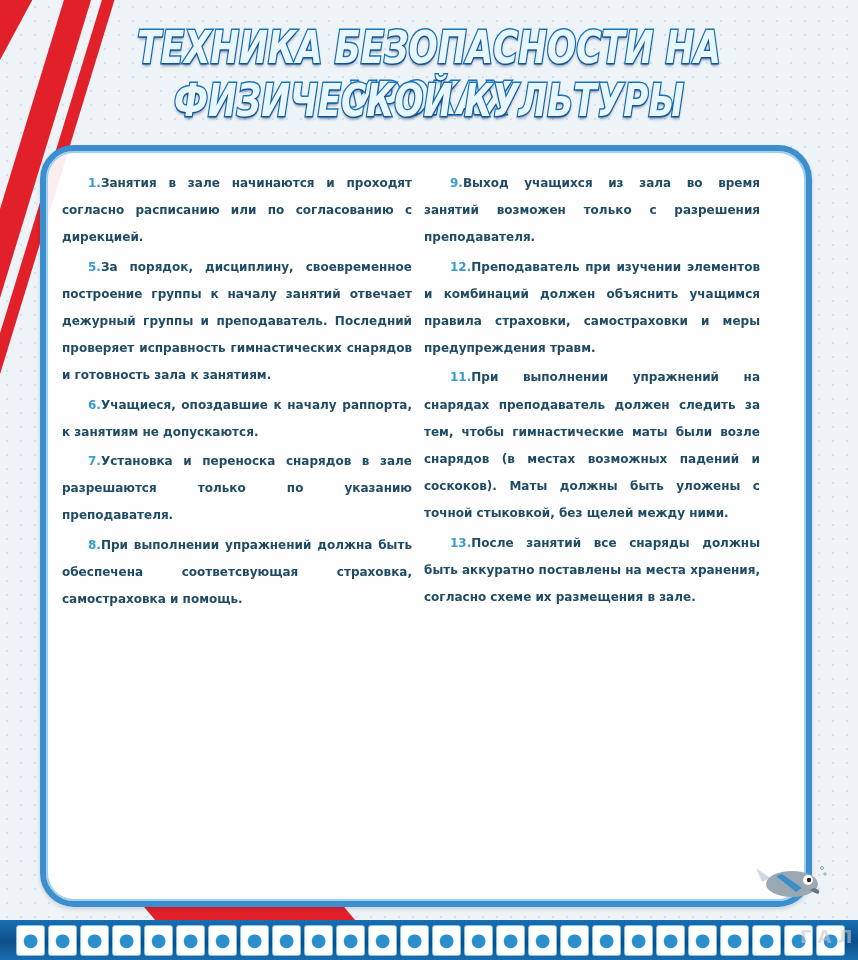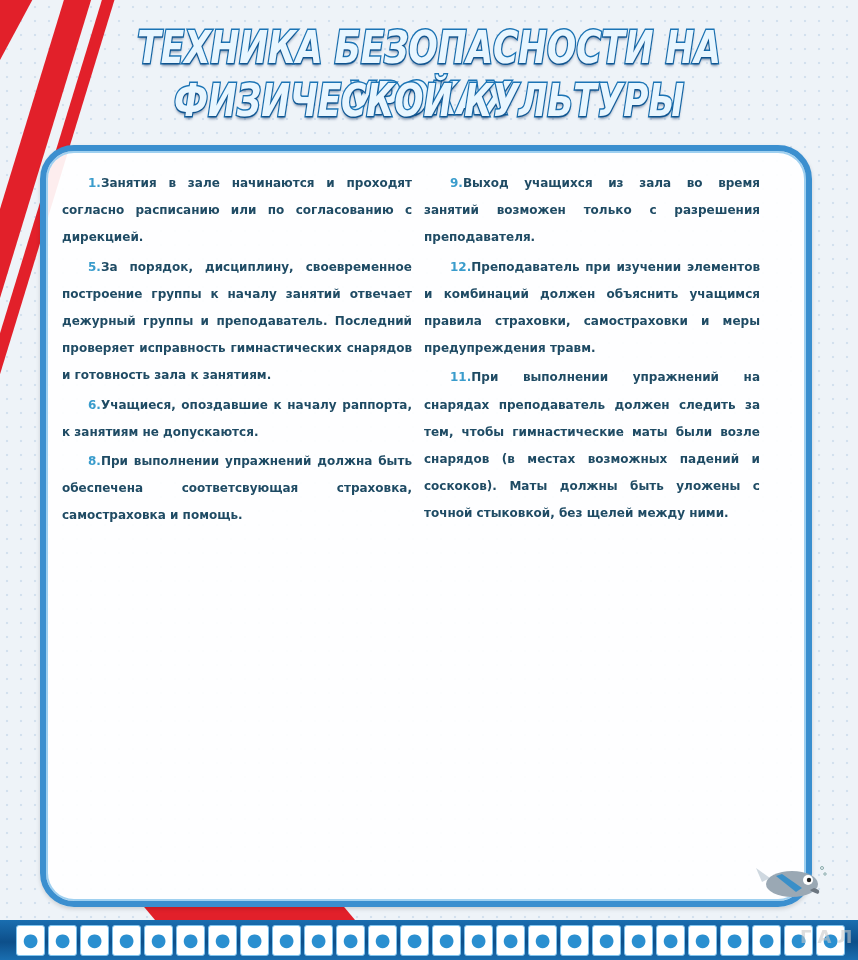--- a/index.html
+++ b/index.html
@@ -72,27 +72,29 @@
 
 <div class="title l1">ТЕХНИКА  БЕЗОПАСНОСТИ   НА УРОКАХ</div>
 <div class="title l2">ФИЗИЧЕСКОЙ  КУЛЬТУРЫ</div>
 
 <div class="frame"></div>
 
 <div class="col left">
   <p class="rule"><span class="num">1.</span><span>Занятия в зале начинаются и проходят согласно расписанию или по согласованию с дирекцией.</span></p>
   <p class="rule"><span class="num">5.</span><span>За порядок, дисциплину, своевременное построение группы к началу занятий отвечает дежурный группы и преподаватель. Последний проверяет исправность гимнастических снарядов и готовность зала к занятиям.</span></p>
   <p class="rule"><span class="num">6.</span><span>Учащиеся, опоздавшие к началу раппорта, к занятиям не допускаются.</span></p>
+  <p class="rule"><span class="num">7.</span><span>Установка и переноска снарядов в зале разрешаются только по указанию преподавателя.</span></p>
   <p class="rule"><span class="num">8.</span><span>При выполнении упражнений должна быть обеспечена соответсвующая страховка, самостраховка и помощь.</span></p>
 </div>
 
 <div class="col right">
   <p class="rule"><span class="num">9.</span><span>Выход учащихся из зала во время занятий возможен только с разрешения преподавателя.</span></p>
   <p class="rule"><span class="num">12.</span><span>Преподаватель при изучении элементов и комбинаций должен объяснить учащимся правила страховки, самостраховки и меры предупреждения травм.</span></p>
   <p class="rule"><span class="num">11.</span><span>При выполнении упражнений на снарядах преподаватель должен следить за тем, чтобы гимнастические маты были возле снарядов (в местах возможных падений и соскоков). Маты должны быть уложены с точной стыковкой, без щелей между ними.</span></p>
+  <p class="rule"><span class="num">13.</span><span>После занятий все снаряды должны быть аккуратно поставлены на места хранения, согласно схеме их размещения в зале.</span></p>
 </div>
 
 <svg class="fish" viewBox="0 0 72 44">
   <path d="M6 20 L0 6 L14 16 Z" fill="#cfd8e0"></path>
   <ellipse cx="36" cy="22" rx="26" ry="13" fill="#9aa8b4"></ellipse>
   <path d="M20 14 L40 30 L46 26 L26 12 Z" fill="#3a8fc8"></path>
   <circle cx="52" cy="18" r="5" fill="#fff"></circle>
   <circle cx="53" cy="18" r="2.2" fill="#222"></circle>
   <path d="M58 26 Q66 28 62 32 Q56 30 54 28 Z" fill="#6c7680"></path>
   <circle cx="66" cy="6" r="1.5" fill="none" stroke="#8aa" stroke-width="1"></circle>

